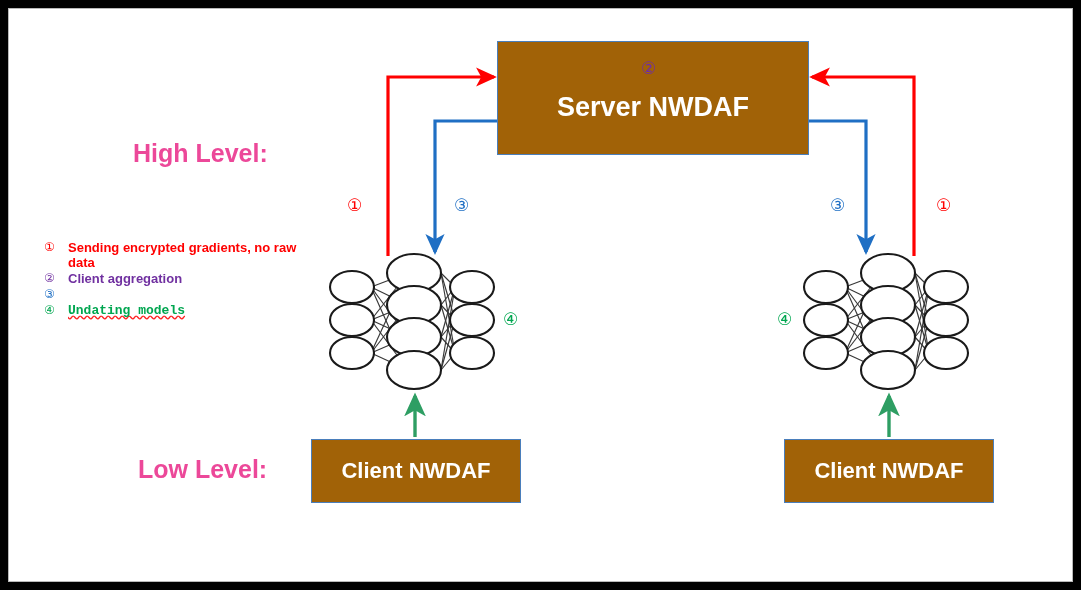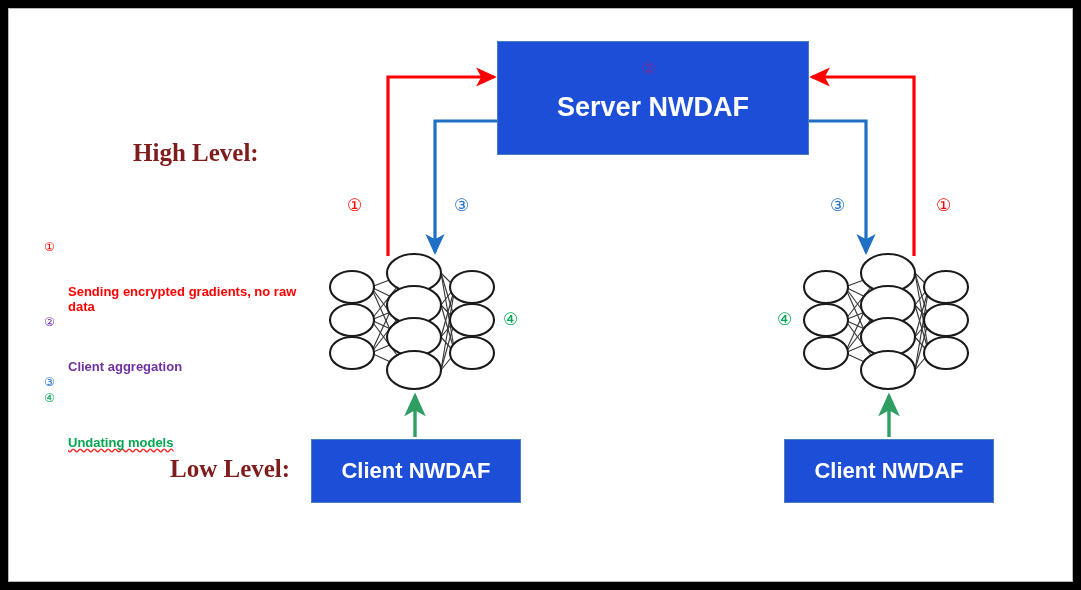--- a/index.html
+++ b/index.html
@@ -37,21 +37,21 @@
   }
   #svg-layer {
     position: absolute;
     left: 0; top: 0;
     width: 1081px; height: 590px;
   }
   
   .nwdaf-box {
     position: absolute;
     box-sizing: border-box;
-    background: #1d4ed8;
+    background: #a16207;
     border: 1px solid #4A7EBB;
     display: flex;
     align-items: center;
     justify-content: center;
     color: #ffffff;
     font-weight: bold;
     font-family: "Liberation Sans", sans-serif;
     letter-spacing: 0px;
   }
   #server-box {
@@ -64,28 +64,28 @@
     top: 439px;
     width: 210px; height: 64px;
     font-size: 22px;
   }
   #client-box-left { left: 311px; }
   #client-box-right { left: 784px; }
 
   
   .level-label {
     position: absolute;
-    font-family: Liberation Serif, serif;
+    font-family: Liberation Sans, sans-serif;
     font-weight: bold;
-    color: #7f1d1d;
+    color: #ec4899;
     font-size: 25px;
     white-space: nowrap;
   }
   #high-level-label { left: 133px; top: 139px; }
-  #low-level-label  { left: 138px; top: 455px; margin-left: 32px; }
+  #low-level-label  { left: 138px; top: 455px; }
 
   
   #legend {
     position: absolute;
     left: 44px; top: 240px;
     width: 270px;
   }
   .legend-row {
     display: flex;
     align-items: flex-start;
@@ -97,29 +97,29 @@
     font-size: 12px;
     font-family: "DejaVu Sans", sans-serif;
     line-height: 15px;
     text-align: left;
   }
   .legend-text {
     font-size: 13px;
     font-weight: bold;
     font-family: "Liberation Sans", sans-serif;
     line-height: 15px;
-    margin-top: 44px;
   }
   .c-red    { color: #FF0000; }
   .c-purple { color: #7030A0; }
   .c-blue   { color: #1F6FC4; }
   .c-green  { color: #00A650; }
   .squiggly {
     text-decoration: underline wavy #FF2020;
     text-decoration-skip-ink: none;
+    font-family: Liberation Mono, monospace;
   }
 
   
   .step-marker {
     position: absolute;
     font-size: 17px;
     font-family: "DejaVu Sans", sans-serif;
     line-height: 1;
     white-space: nowrap;
   }

